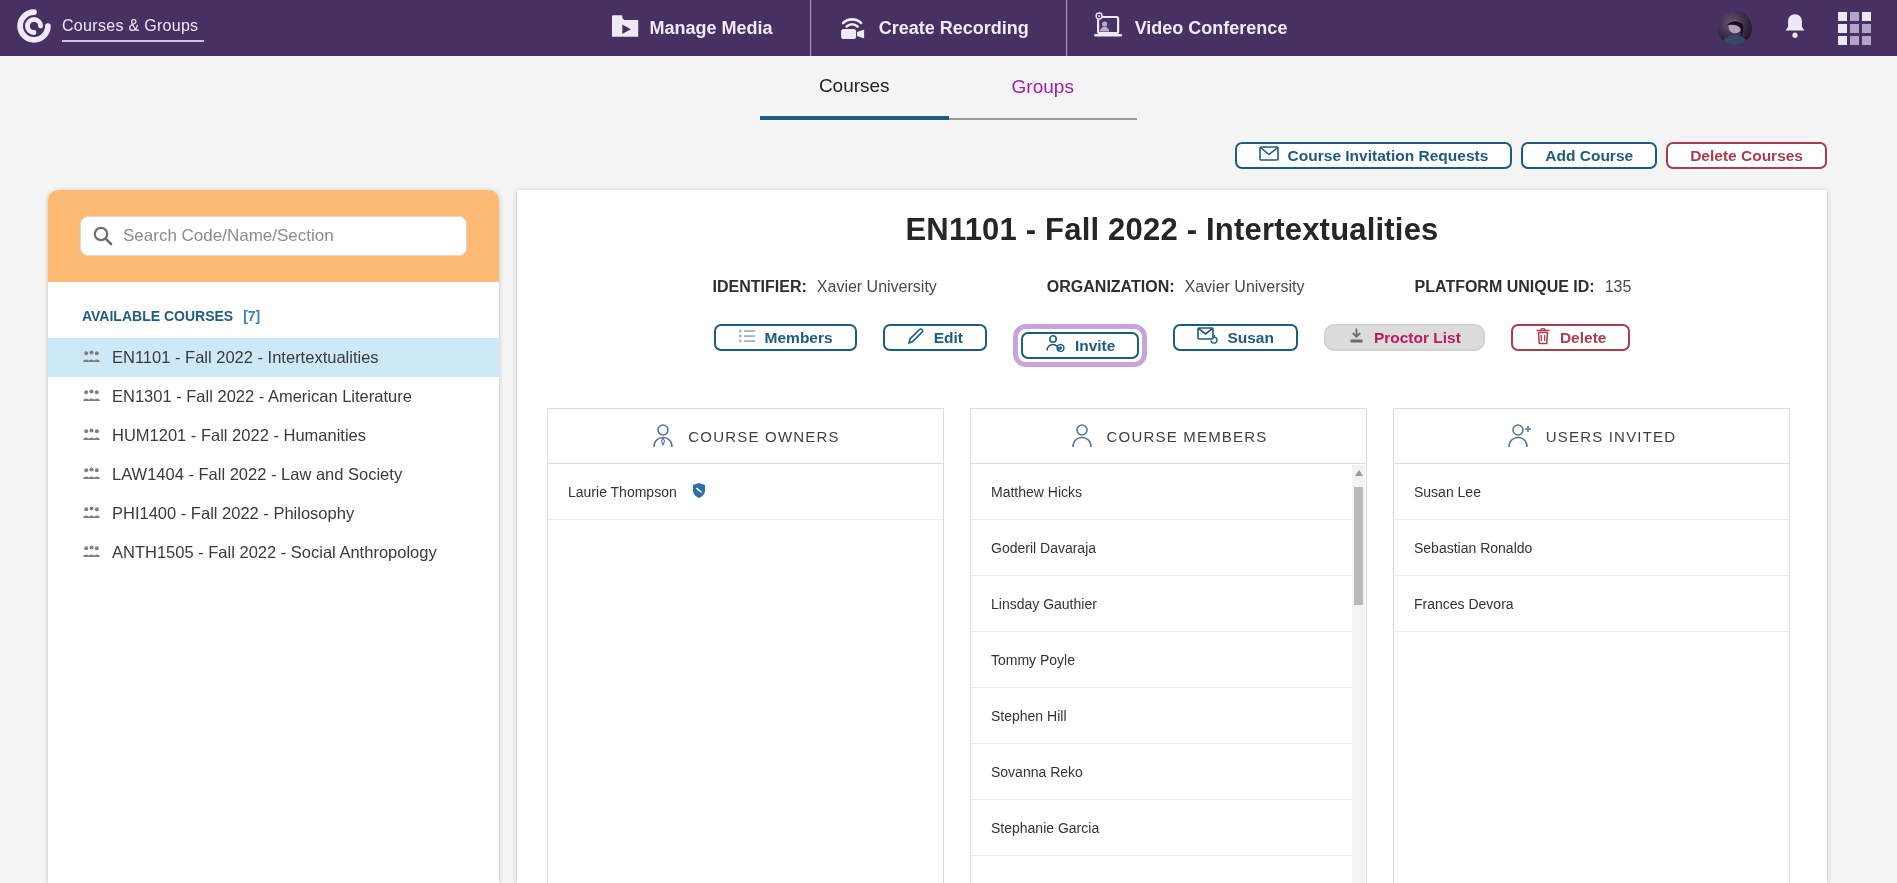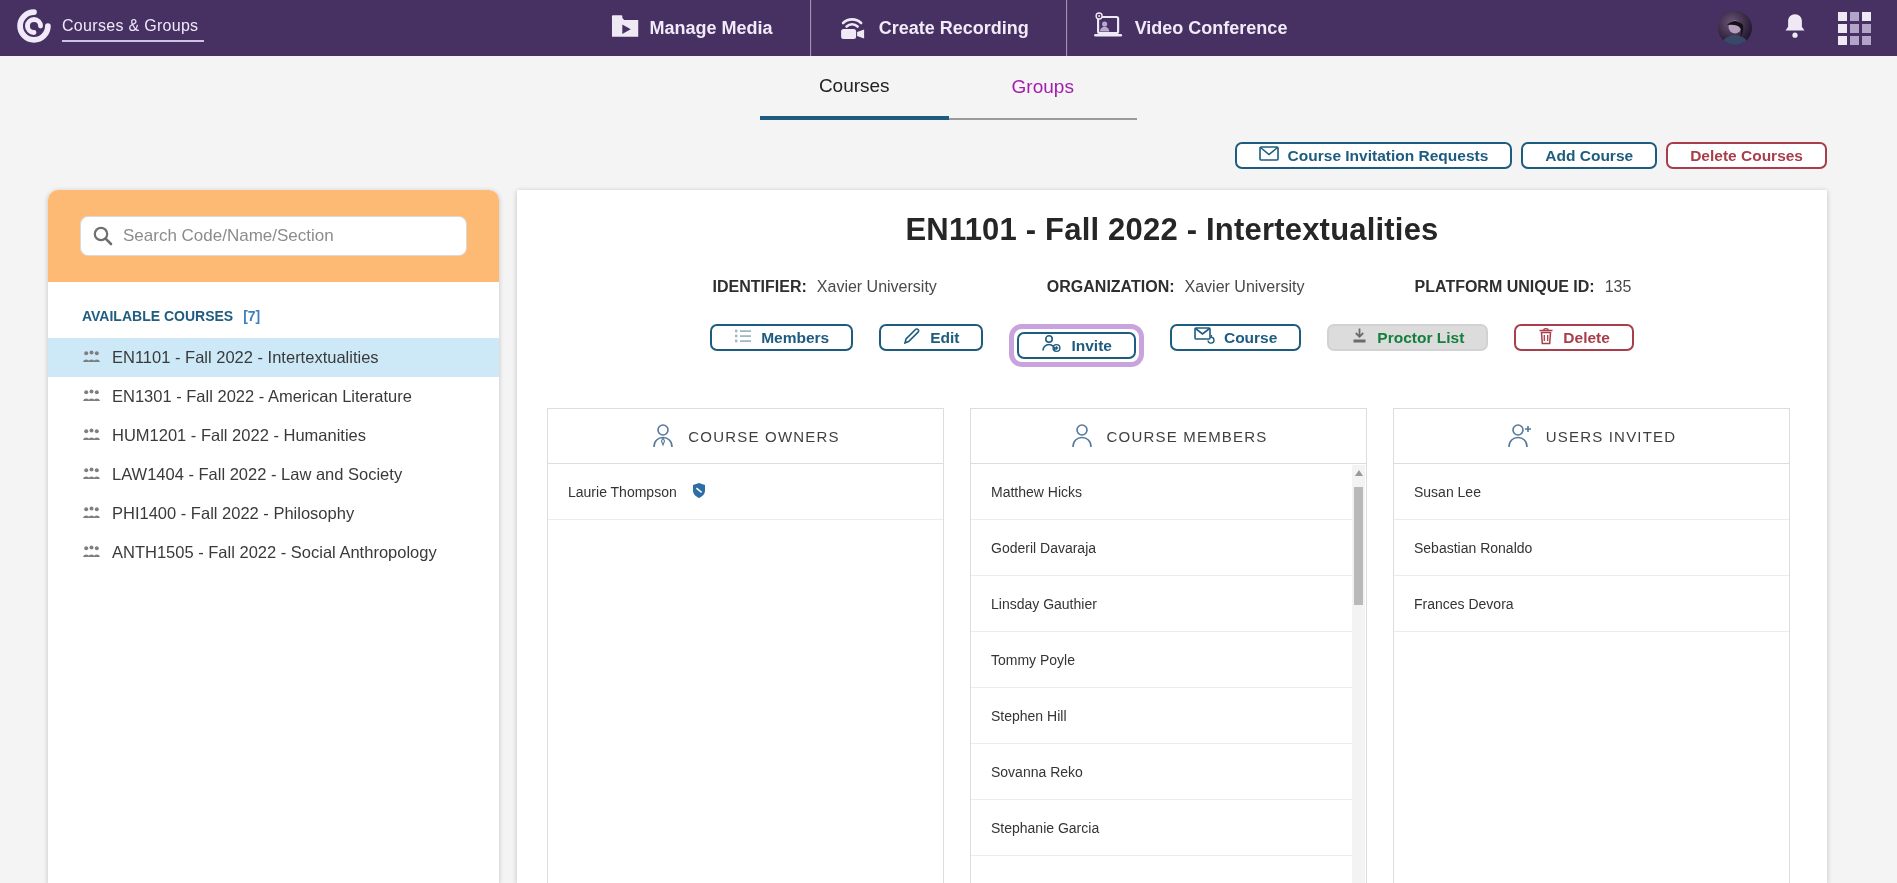--- a/index.html
+++ b/index.html
@@ -24,21 +24,21 @@
   .tabbar { position:absolute; top:56px; left:760px; width:377px; height:64px; display:flex; }
   .tab { flex:1; display:flex; align-items:center; justify-content:center; font-size:19px; color:#a21caf; cursor:pointer; border-bottom:2px solid #9a9a9a; }
   .tab.active { color:#222; border-bottom:4px solid #1d5c7f; font-weight:400; }
 
   
   .toolbar { position:absolute; top:142px; right:70px; display:flex; gap:9px; }
   .btn { display:inline-flex; align-items:center; justify-content:center; gap:9px; height:27px; padding:0 22px;
          background:#fff; border:2px solid #1d5c7f; border-radius:7px; color:#1d5c7f; font-size:15.5px; font-weight:bold;
          font-family:Liberation Sans, sans-serif; cursor:pointer; white-space:nowrap; }
   .btn.red { border-color:#a83d4b; color:#a83d4b; }
-  .btn.gray { background:#dcdcdc; border-color:#d2d2d2; color:#15803d; }
+  .btn.gray { background:#dcdcdc; border-color:#d2d2d2; color:#be185d;border-radius:10px; }
 
   
   .sidebar { position:absolute; left:48px; top:190px; width:451px; bottom:0; background:#fff; border-radius:10px 10px 0 0; box-shadow:0 1px 5px rgba(0,0,0,.22); }
   .search-header { height:92px; background:#fdba74; border-radius:10px 10px 0 0; display:flex; align-items:center; padding:0 32px; }
   .search-box { position:relative; width:100%; }
   .search-box input { width:100%; height:40px; border:1px solid #d9d9d9; border-radius:8px; padding:0 14px 0 42px; font-size:17px; color:#444; outline:none; font-family:"Liberation Sans",sans-serif; }
   .search-box input::placeholder { color:#8c8c8c; }
   .search-box .mag { position:absolute; left:12px; top:9px; }
   .section-head { padding:26px 34px 14px; font-size:14px; font-weight:bold; color:#205d80; }
   .section-head .count { color:#3e7fbf; font-weight:bold; margin-left:10px; }
@@ -332,21 +332,21 @@
     </span>
     <button class="btn">
       <span>
         <svg width="21" height="17" viewBox="0 0 21 17">
           <rect x="1" y="1" width="15" height="11" rx="1" fill="none" stroke="#1d5c7f" stroke-width="1.6"></rect>
           <path d="M1.5 1.5 l7 5.5 7 -5.5" fill="none" stroke="#1d5c7f" stroke-width="1.6"></path>
           <path d="M14 13.5 a3 3 0 1 0 3 -3.4" fill="none" stroke="#1d5c7f" stroke-width="1.4"></path>
           <path d="M17.6 8 l-.5 2.4 2.3 .6" fill="none" stroke="#1d5c7f" stroke-width="1.2"></path>
         </svg>
       </span>
-      <span>Course</span>
+      <span>Susan</span>
     </button>
     <button class="btn gray">
       <span>
         <svg width="17" height="17" viewBox="0 0 17 17">
           <path d="M8.5 1.5 v8 M4.8 6 l3.7 3.8 3.7 -3.8" fill="none" stroke="#6c6c6c" stroke-width="1.8"></path>
           <rect x="2.5" y="12.5" width="12" height="3" fill="#6c6c6c"></rect>
         </svg>
       </span>
       <span>Proctor List</span>
     </button>

